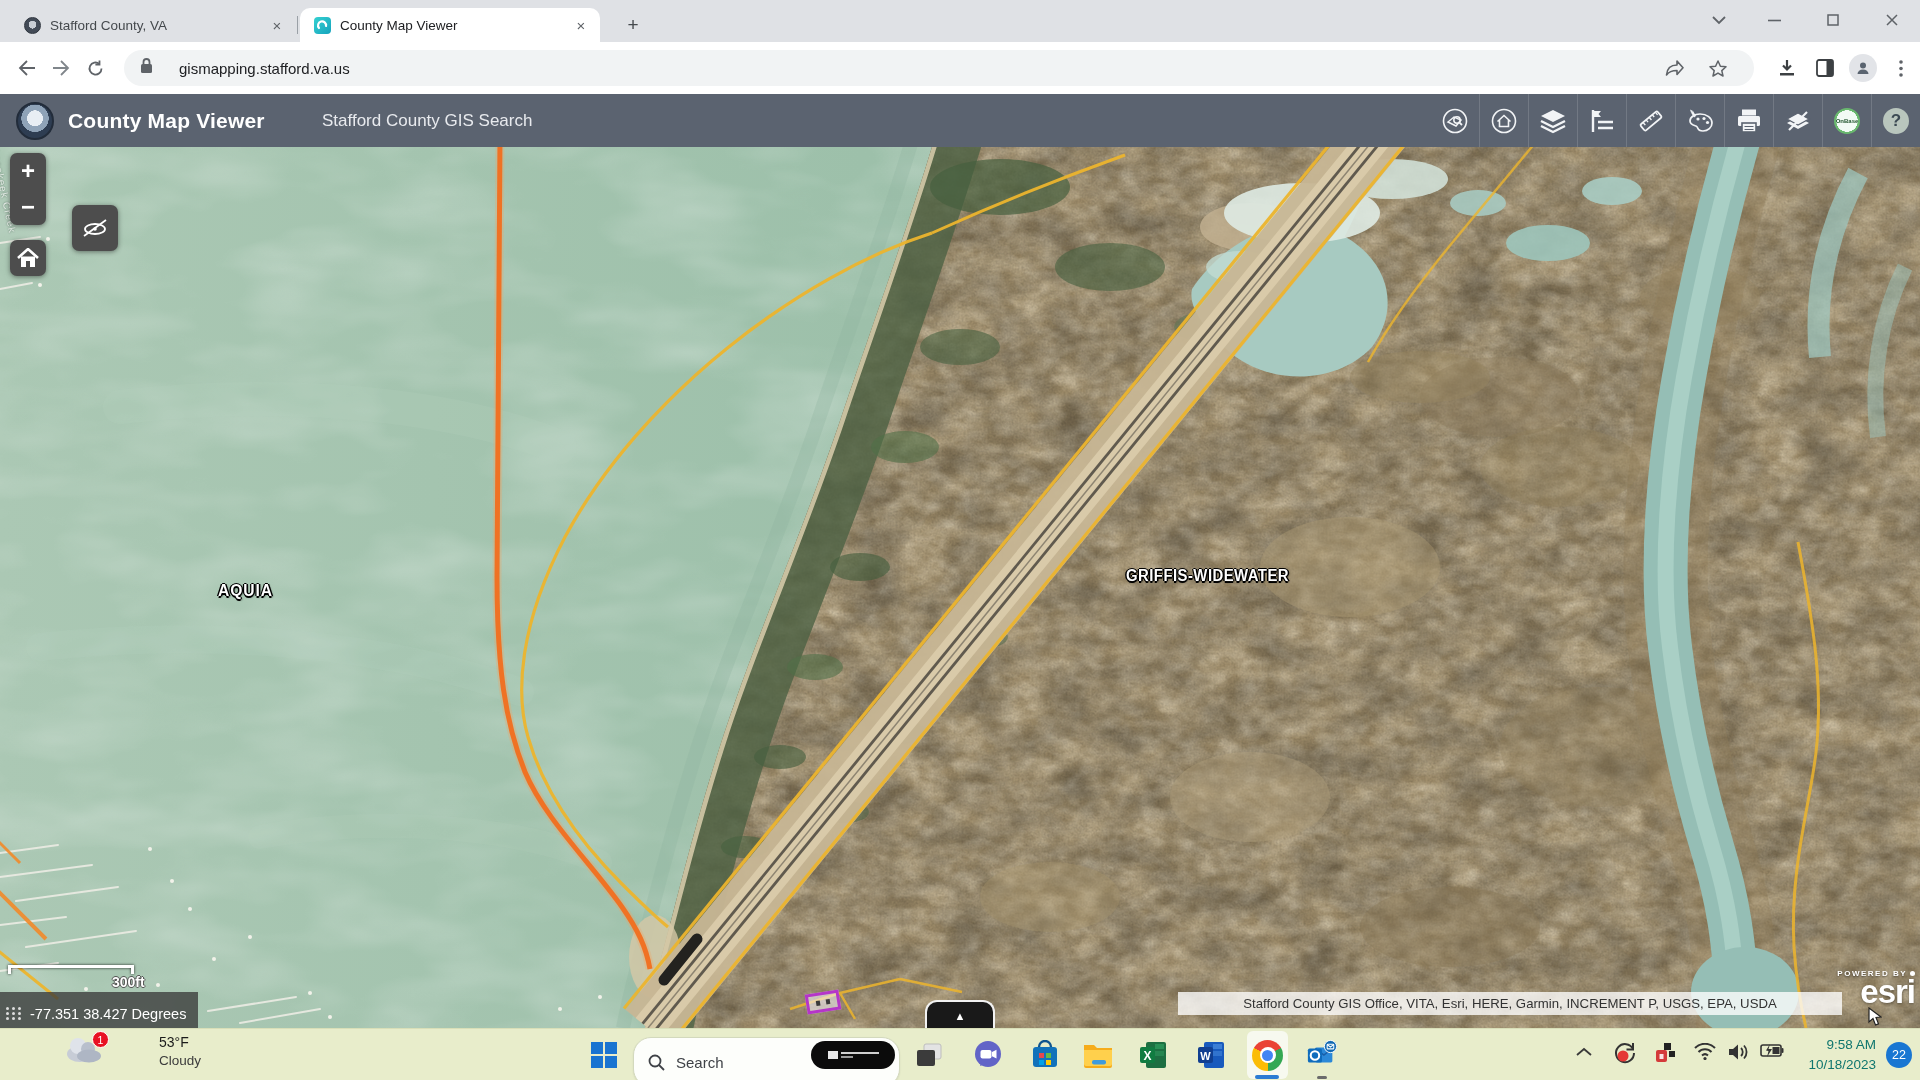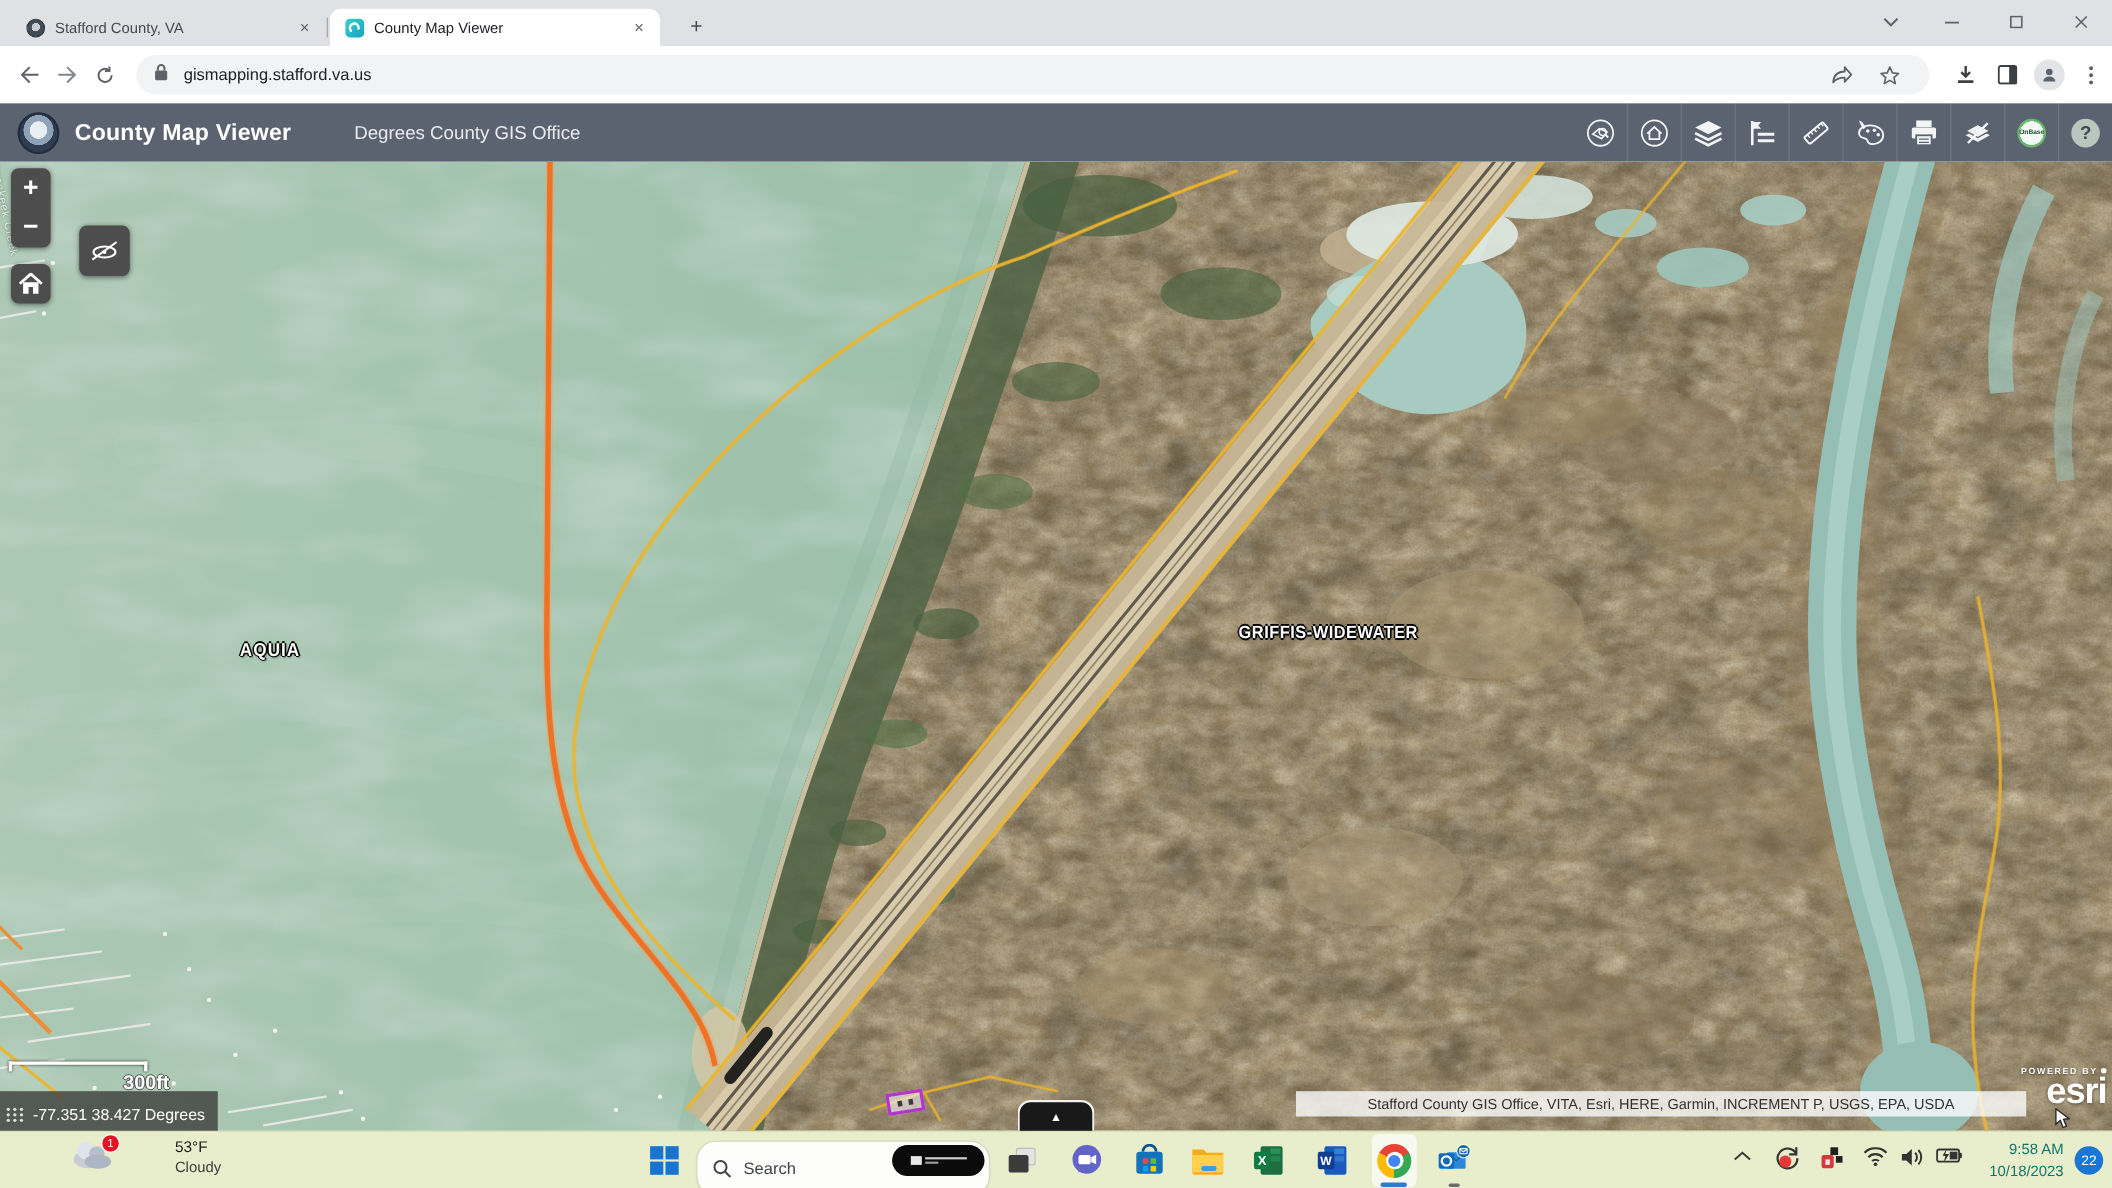--- a/index.html
+++ b/index.html
@@ -20,21 +20,21 @@
   .tab-divider { position:absolute; left:297px; top:16px; width:1px; height:18px; background:#9aa0a6; }
   #new-tab { position:absolute; left:618px; top:10px; width:30px; height:30px; border-radius:50%; display:flex; align-items:center; justify-content:center; font-size:19px; color:#45494d; }
   .wctl { position:absolute; top:0; width:46px; height:40px; display:flex; align-items:center; justify-content:center; color:#5f6368; }
 
   
   #addressbar { position:absolute; left:0; top:42px; width:1920px; height:52px; background:#fff; display:flex; align-items:center; }
   .nav-ic { width:34px; height:34px; display:flex; align-items:center; justify-content:center; color:#80868b; flex:0 0 auto; }
   #back-ic { margin-left:10px; color:#5f6368; }
   #omnibox { position:relative; margin-left:12px; width:1646px; height:36px; background:#f1f3f4; border-radius:18px; display:flex; align-items:center; }
   #omnibox .lock { margin-left:16px; color:#5f6368; }
-  #url-text { margin-left:14px; font-size:15px; color:#202124; }
+  #url-text { margin-left:26px; font-size:15px; color:#202124; }
   .omni-right { position:absolute; top:0; height:36px; width:36px; display:flex; align-items:center; justify-content:center; color:#5f6368; }
   #share-ic { right:62px; } #star-ic { right:18px; }
   .bar-right-ic { width:38px; height:38px; display:flex; align-items:center; justify-content:center; color:#5f6368; flex:0 0 auto; }
   #avatar { width:28px; height:28px; border-radius:50%; background:#e2e4e8; display:flex; align-items:center; justify-content:center; margin:0 4px; }
 
   
   #gis-header { position:absolute; left:0; top:94px; width:1920px; height:53px; background:#5b6370; display:flex; align-items:center; }
   #seal { width:38px; height:38px; margin-left:16px; border-radius:50%;
           background:radial-gradient(circle at 50% 42%, #e8eef4 0 30%, #8fa3b8 31% 52%, #2e3d52 53% 100%);
           border:2px solid #222c3a; flex:0 0 auto; }
@@ -60,21 +60,21 @@
 
   .map-btn { position:absolute; background:#4d4d4d; border-radius:7px; box-shadow:0 1px 5px rgba(0,0,0,.45); color:#fff; display:flex; align-items:center; justify-content:center; }
   #zoom-pill { left:10px; top:6px; width:36px; height:72px; flex-direction:column; }
   #zoom-pill .zbtn { width:36px; height:36px; display:flex; align-items:center; justify-content:center; font-size:24px; font-weight:bold; }
   #home-btn { left:10px; top:93px; width:36px; height:36px; }
   #eye-btn { left:72px; top:58px; width:46px; height:46px; }
 
   #scalebar { position:absolute; left:8px; top:818px; width:126px; height:9px;
     border-top:3px solid #fff; border-left:3px solid #fff; border-right:3px solid #fff;
     filter:drop-shadow(0 0 1.5px rgba(0,0,0,.8)); }
-  #scale-label { position:absolute; left:112px; top:827px; color:#fff; font-size:18px; font-weight:bold;
+  #scale-label { position:absolute; left:112px; top:827px; color:#fff; font-size:14px; font-weight:bold;
     text-shadow:-1px 0 #555,1px 0 #555,0 -1px #555,0 1px #555; }
 
   #coords { position:absolute; left:0; top:845px; height:43px; background:rgba(58,58,58,.78); display:flex; align-items:center; padding:0 12px 0 6px; }
   #coords .dots { display:grid; grid-template-columns:repeat(3,4px); grid-gap:2px; margin-right:8px; }
   #coords .dots i { width:3px; height:3px; background:#ddd; border-radius:50%; }
   #coords span { color:#fff; font-size:14.5px; }
 
   #attribution { position:absolute; left:1178px; top:845px; width:664px; height:23px; background:rgba(255,255,255,.78);
     font-size:13.2px; color:#323232; display:flex; align-items:center; justify-content:center; white-space:nowrap; }
 
@@ -229,21 +229,21 @@
           <circle cx="2" cy="2" r="1.8" fill="#5f6368"></circle>
           <circle cx="2" cy="8.5" r="1.8" fill="#5f6368"></circle>
           <circle cx="2" cy="15" r="1.8" fill="#5f6368"></circle>
         </svg>
     </div>
   </div>
 
   <div id="gis-header">
     <div id="seal"></div>
     <div id="app-title">County Map Viewer</div>
-    <div id="app-subtitle">Degrees County GIS Office</div>
+    <div id="app-subtitle">Stafford County GIS Search</div>
     <div id="gis-tools">
       <div class="tool-btn">
         <svg width="26" height="26" viewBox="0 0 26 26">
             <circle cx="13" cy="13" r="11.5" fill="none" stroke="currentColor" stroke-width="1.6"></circle>
             <path d="M6 14 L12 9 L19 12 L14 18 Z" fill="none" stroke="currentColor" stroke-width="1.5"></path>
             <circle cx="15" cy="12" r="3.2" fill="none" stroke="currentColor" stroke-width="1.5"></circle>
             <path d="M17.3 14.3 L20 17" stroke="currentColor" stroke-width="1.8"></path>
           </svg>
       </div>
       <div class="tool-btn">

